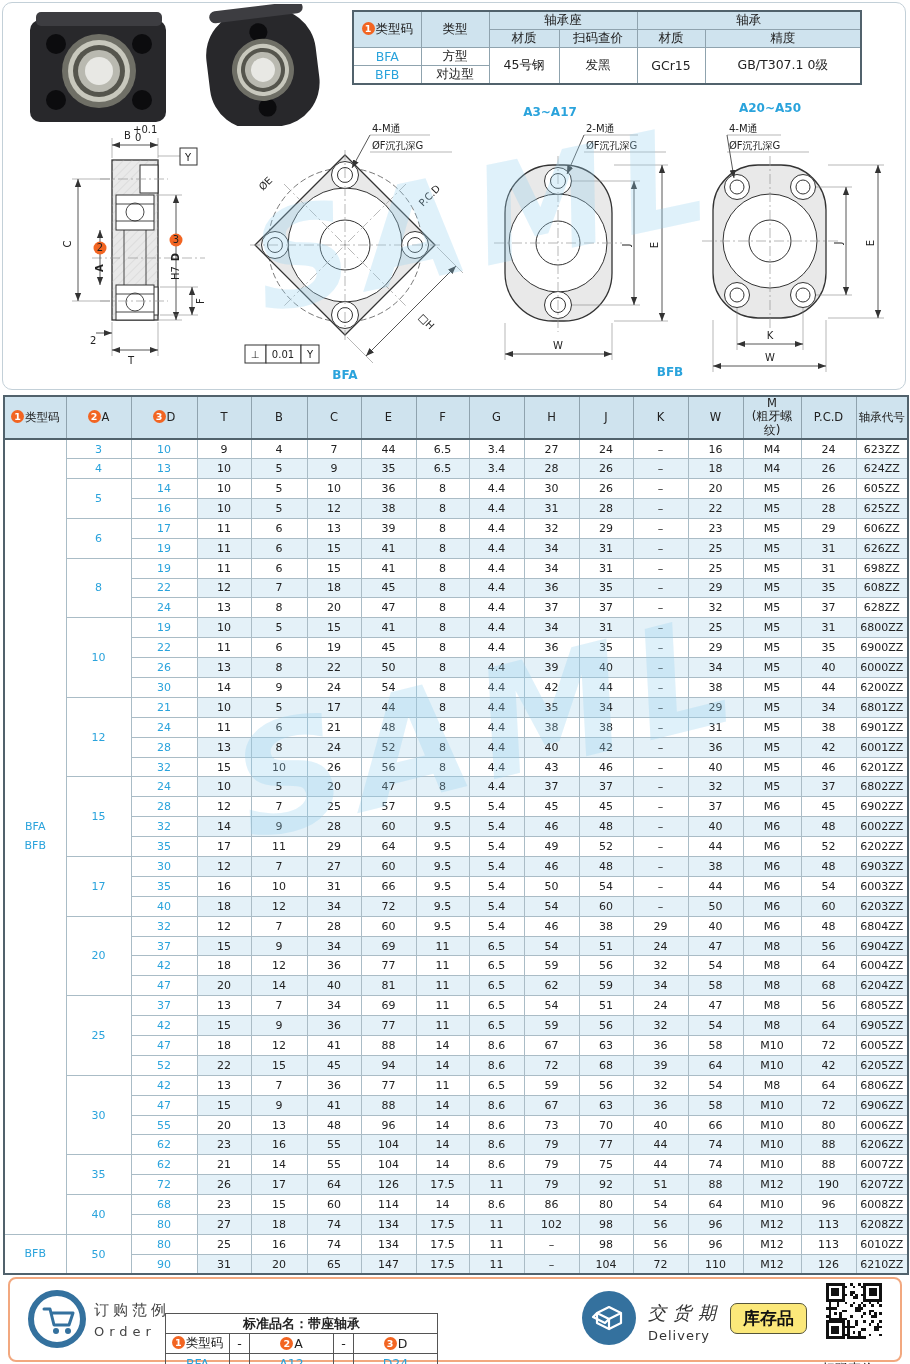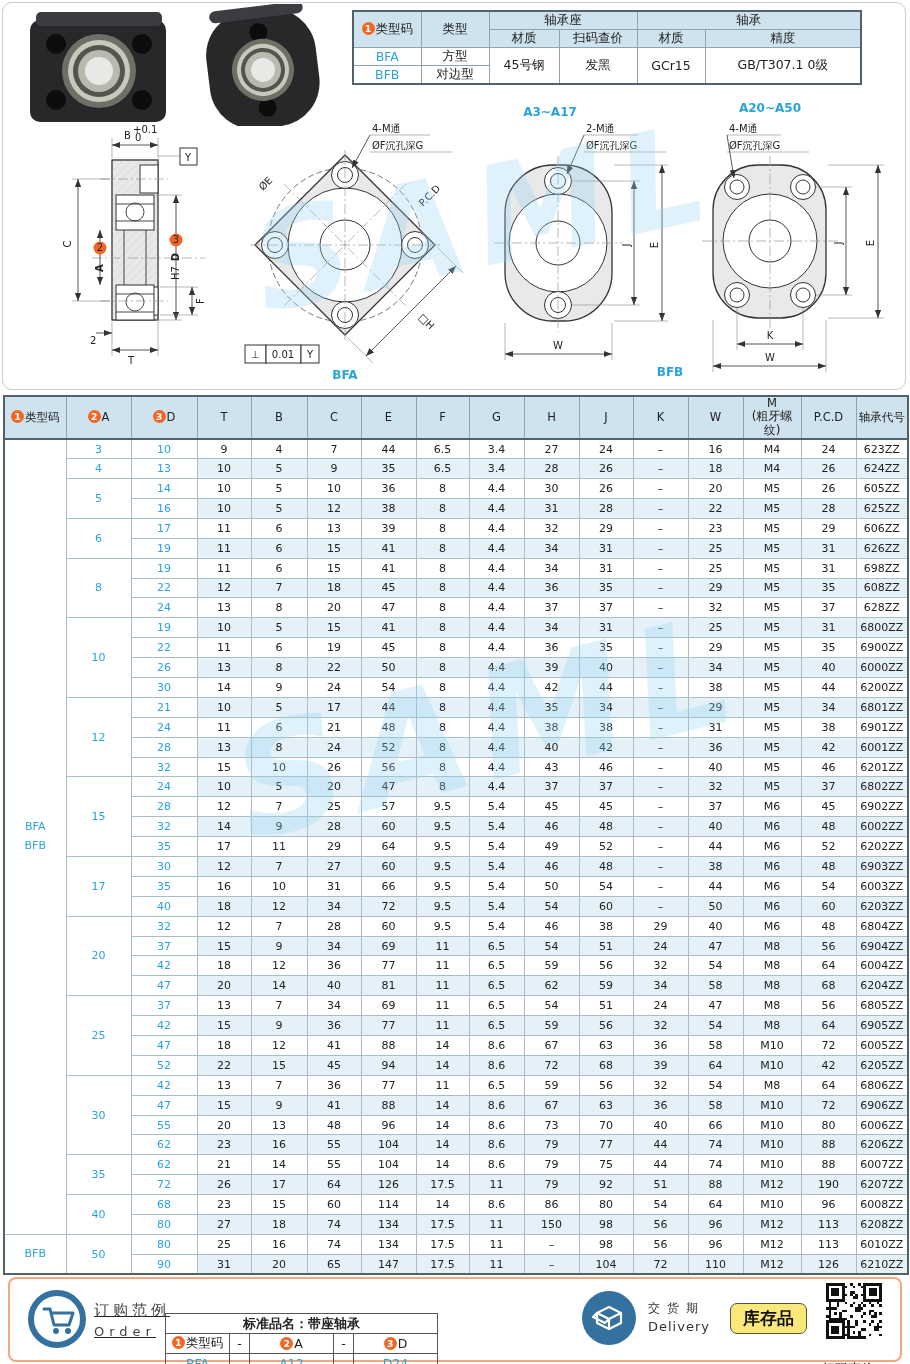--- a/index.html
+++ b/index.html
@@ -49,31 +49,31 @@
   .main th .sub{font-size:12px;}
   .main td{border:1px solid #aabcc6;text-align:center;font-size:11px;padding:0;}
   .main tbody tr{height:19.9px;}
   .main tr.gs td{border-top:1.5px solid #687983;}
   .main td.tc{color:#2aa3dc;white-space:pre-line;line-height:1.7;background:#fff;}
   .main td.ac,.main td.dc{color:#2aa3dc;background:#fff;}
   .main td.vf{border-left:1.5px solid #687983;}
   .main tr.alt td.v{background:#e4f1f8;}
   
   .cart-icon{position:absolute;left:16px;top:9px;}
-  .order-title{position:absolute;left:84px;top:20px;line-height:1.5;text-decoration:underline;}
+  .order-title{position:absolute;left:84px;top:20px;line-height:1.5;}
   .order-title .cn{font-size:15px;letter-spacing:4px;color:#444;}
   .order-title .en{font-size:13px;letter-spacing:5px;color:#444;}
   .order-table{position:absolute;left:155px;top:10px;border-collapse:collapse;table-layout:fixed;margin-top:24px;}
   .order-table td{border:1.3px solid #555;text-align:center;padding:0;}
   .order-table .ttl{font-size:13px;font-weight:bold;height:19px;}
   .order-table .hd{font-size:12.5px;height:19px;}
   .order-table .vl{font-size:12.5px;height:19px;color:#2aa3dc;}
   .delivery-icon{position:absolute;left:570px;top:10px;}
   .delivery-text{position:absolute;left:638px;top:20px;line-height:1.5;}
-  .delivery-text .cn{font-size:12px;letter-spacing:7px;color:#333;}
+  .delivery-text .cn{font-size:18px;letter-spacing:7px;color:#333;font-style:italic;}
   .delivery-text .en{font-size:13px;letter-spacing:1px;color:#333;}
   .stock-badge{position:absolute;left:720px;top:24px;background:#fbe87a;border:1.5px solid #55553a;
     border-radius:7px;font-size:17px;font-weight:bold;padding:3px 12px;color:#111;}
   .qr{position:absolute;left:816px;top:4px;}
   .qr-caption{position:absolute;left:812px;top:61px;width:66px;font-size:13px;color:#111;margin-top:20px;}
 </style>
 </head>
 <body>
 
 <div class="top-frame"></div>
@@ -1024,21 +1024,21 @@
           <td class="v">6008ZZ</td>
         </tr>
         <tr class="alt ">
           <td class="dc">80</td>
           <td class="v vf">27</td>
           <td class="v">18</td>
           <td class="v">74</td>
           <td class="v">134</td>
           <td class="v">17.5</td>
           <td class="v">11</td>
-          <td class="v">150</td>
+          <td class="v">102</td>
           <td class="v">98</td>
           <td class="v">56</td>
           <td class="v">96</td>
           <td class="v">M12</td>
           <td class="v">113</td>
           <td class="v">6208ZZ</td>
         </tr>
         <tr class="gs">
           <td rowspan="2" class="tc">BFB</td>
           <td rowspan="2" class="ac">50</td>

